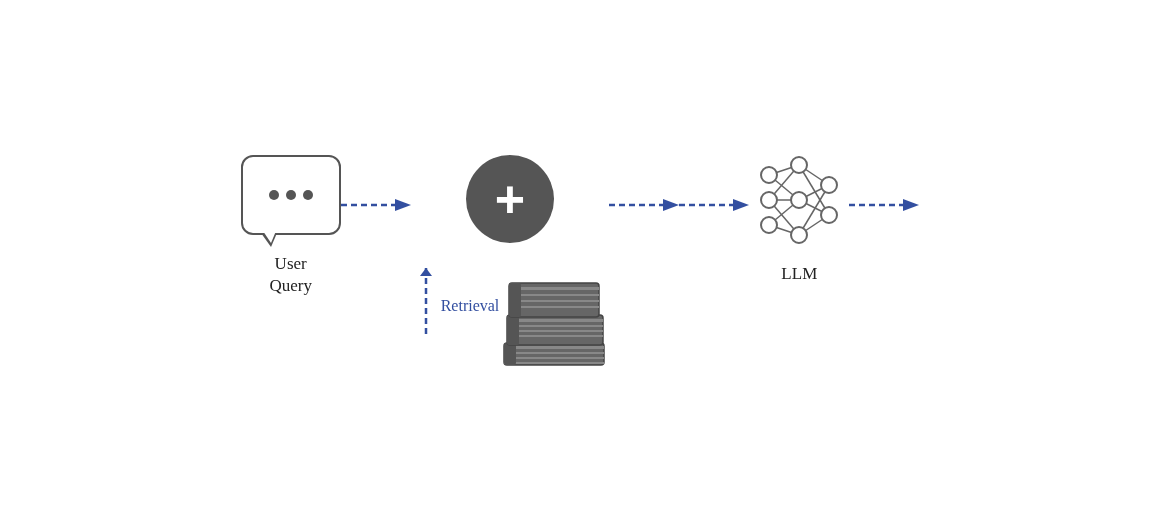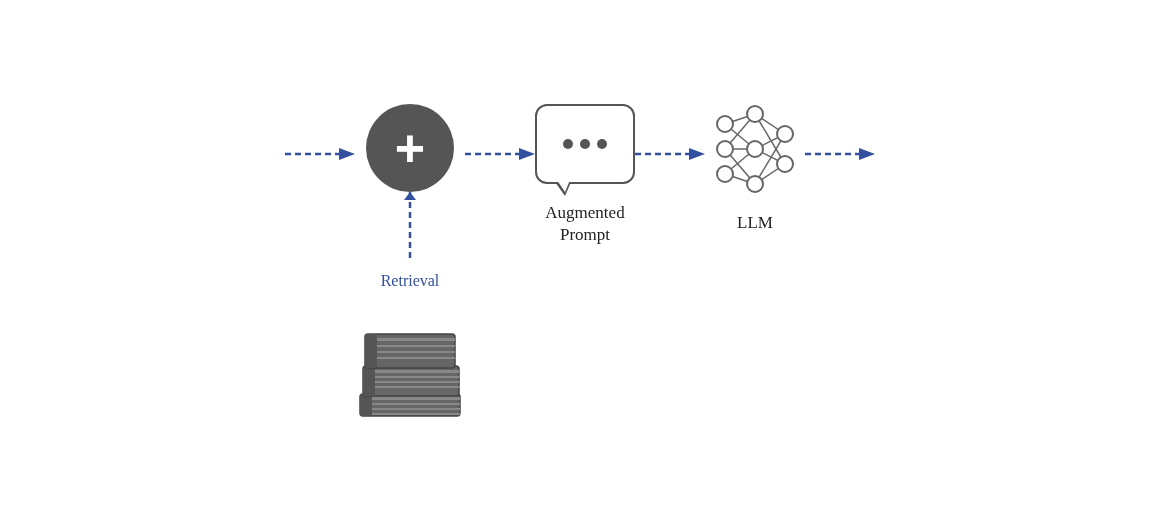--- a/index.html
+++ b/index.html
@@ -124,21 +124,20 @@
 
     
     .books-icon {
       width: 110px;
       height: 130px;
     }
 
     
     .retrieval-container {
       display: flex;
-      flex-direction: column;
       align-items: center;
       margin-top: 0;
     }
 
     .retrieval-label {
       font-size: 16px;
       color: #334fa0;
       font-family: 'Comic Sans MS', cursive;
       margin-bottom: 4px;
     }
@@ -151,91 +150,91 @@
       fill: none;
     }
     .arrow-head {
       fill: #334fa0;
     }
   </style>
 </head>
 <body>
 
 <div class="diagram">
-
-
-  <div class="arrow-h">
-    <svg width="70" height="24">
-      <line x1="0" y1="12" x2="54" y2="12" class="dashed-arrow"></line>
-      <polygon points="54,6 70,12 54,18" class="arrow-head"></polygon>
-    </svg>
-  </div>
-
-  <div class="node-col">
-    <div class="plus-circle">+</div>
-
-    <div class="retrieval-container">
-      <svg width="30" height="80" style="margin-top:0;">
-
-        <line x1="15" y1="0" x2="15" y2="70" class="dashed-arrow"></line>
-
-        <polygon points="9,8 15,0 21,8" class="arrow-head"></polygon>
-      </svg>
-      <div class="retrieval-label">Retrieval</div>
-
-      <svg class="books-icon" viewBox="0 0 110 130">
-
-        <rect x="5" y="100" width="100" height="22" rx="3" ry="3" fill="#666" stroke="#444" stroke-width="1.5"></rect>
-        <rect x="5" y="103" width="100" height="3" fill="#888"></rect>
-        <rect x="5" y="109" width="100" height="2" fill="#888"></rect>
-        <rect x="5" y="114" width="100" height="2" fill="#888"></rect>
-        <rect x="5" y="119" width="100" height="2" fill="#888"></rect>
-
-        <rect x="5" y="100" width="12" height="22" rx="2" fill="#555"></rect>
-
-        <rect x="8" y="72" width="96" height="30" rx="3" ry="3" fill="#666" stroke="#444" stroke-width="1.5"></rect>
-        <rect x="8" y="76" width="96" height="3" fill="#888"></rect>
-        <rect x="8" y="82" width="96" height="2" fill="#888"></rect>
-        <rect x="8" y="87" width="96" height="2" fill="#888"></rect>
-        <rect x="8" y="92" width="96" height="2" fill="#888"></rect>
-
-        <rect x="8" y="72" width="12" height="30" rx="2" fill="#555"></rect>
-
-        <rect x="10" y="40" width="90" height="34" rx="3" ry="3" fill="#666" stroke="#444" stroke-width="1.5"></rect>
-        <rect x="10" y="44" width="90" height="3" fill="#888"></rect>
-        <rect x="10" y="51" width="90" height="2" fill="#888"></rect>
-        <rect x="10" y="57" width="90" height="2" fill="#888"></rect>
-        <rect x="10" y="63" width="90" height="2" fill="#888"></rect>
-
-        <rect x="10" y="40" width="12" height="34" rx="2" fill="#555"></rect>
-      </svg>
-
-    </div>
-  </div>
-
-  <div class="arrow-h">
-    <svg width="70" height="24">
-      <line x1="0" y1="12" x2="54" y2="12" class="dashed-arrow"></line>
-      <polygon points="54,6 70,12 54,18" class="arrow-head"></polygon>
-    </svg>
-  </div>
 
   <div class="node-col">
     <div class="speech-bubble">
       <div class="dots">
         <div class="dot"></div>
           <div class="dot"></div>
           <div class="dot"></div>
       </div>
     </div>
     <div class="node-label">
-      <span>Augmented</span><br>
-      <span>Prompt</span>
-    </div>
-  </div>
+      <span>User</span><br>
+      <span>Query</span>
+    </div>
+  </div>
+
+  <div class="arrow-h">
+    <svg width="70" height="24">
+      <line x1="0" y1="12" x2="54" y2="12" class="dashed-arrow"></line>
+      <polygon points="54,6 70,12 54,18" class="arrow-head"></polygon>
+    </svg>
+  </div>
+
+  <div class="node-col">
+    <div class="plus-circle">+</div>
+
+    <div class="retrieval-container">
+      <svg width="30" height="80" style="margin-top:0;">
+
+        <line x1="15" y1="0" x2="15" y2="70" class="dashed-arrow"></line>
+
+        <polygon points="9,8 15,0 21,8" class="arrow-head"></polygon>
+      </svg>
+      <div class="retrieval-label">Retrieval</div>
+
+      <svg class="books-icon" viewBox="0 0 110 130">
+
+        <rect x="5" y="100" width="100" height="22" rx="3" ry="3" fill="#666" stroke="#444" stroke-width="1.5"></rect>
+        <rect x="5" y="103" width="100" height="3" fill="#888"></rect>
+        <rect x="5" y="109" width="100" height="2" fill="#888"></rect>
+        <rect x="5" y="114" width="100" height="2" fill="#888"></rect>
+        <rect x="5" y="119" width="100" height="2" fill="#888"></rect>
+
+        <rect x="5" y="100" width="12" height="22" rx="2" fill="#555"></rect>
+
+        <rect x="8" y="72" width="96" height="30" rx="3" ry="3" fill="#666" stroke="#444" stroke-width="1.5"></rect>
+        <rect x="8" y="76" width="96" height="3" fill="#888"></rect>
+        <rect x="8" y="82" width="96" height="2" fill="#888"></rect>
+        <rect x="8" y="87" width="96" height="2" fill="#888"></rect>
+        <rect x="8" y="92" width="96" height="2" fill="#888"></rect>
+
+        <rect x="8" y="72" width="12" height="30" rx="2" fill="#555"></rect>
+
+        <rect x="10" y="40" width="90" height="34" rx="3" ry="3" fill="#666" stroke="#444" stroke-width="1.5"></rect>
+        <rect x="10" y="44" width="90" height="3" fill="#888"></rect>
+        <rect x="10" y="51" width="90" height="2" fill="#888"></rect>
+        <rect x="10" y="57" width="90" height="2" fill="#888"></rect>
+        <rect x="10" y="63" width="90" height="2" fill="#888"></rect>
+
+        <rect x="10" y="40" width="12" height="34" rx="2" fill="#555"></rect>
+      </svg>
+
+    </div>
+  </div>
+
+  <div class="arrow-h">
+    <svg width="70" height="24">
+      <line x1="0" y1="12" x2="54" y2="12" class="dashed-arrow"></line>
+      <polygon points="54,6 70,12 54,18" class="arrow-head"></polygon>
+    </svg>
+  </div>
+
 
   <div class="arrow-h">
     <svg width="70" height="24">
       <line x1="0" y1="12" x2="54" y2="12" class="dashed-arrow"></line>
       <polygon points="54,6 70,12 54,18" class="arrow-head"></polygon>
     </svg>
   </div>
 
   <div class="node-col">
 

